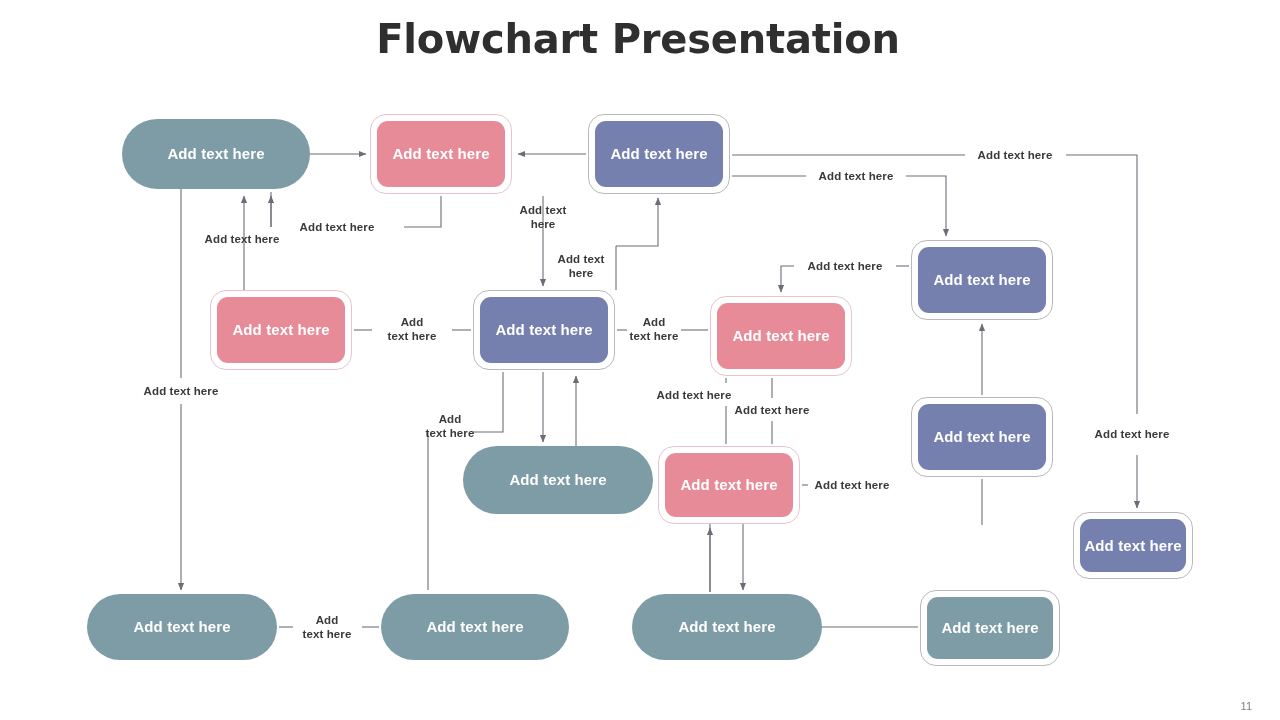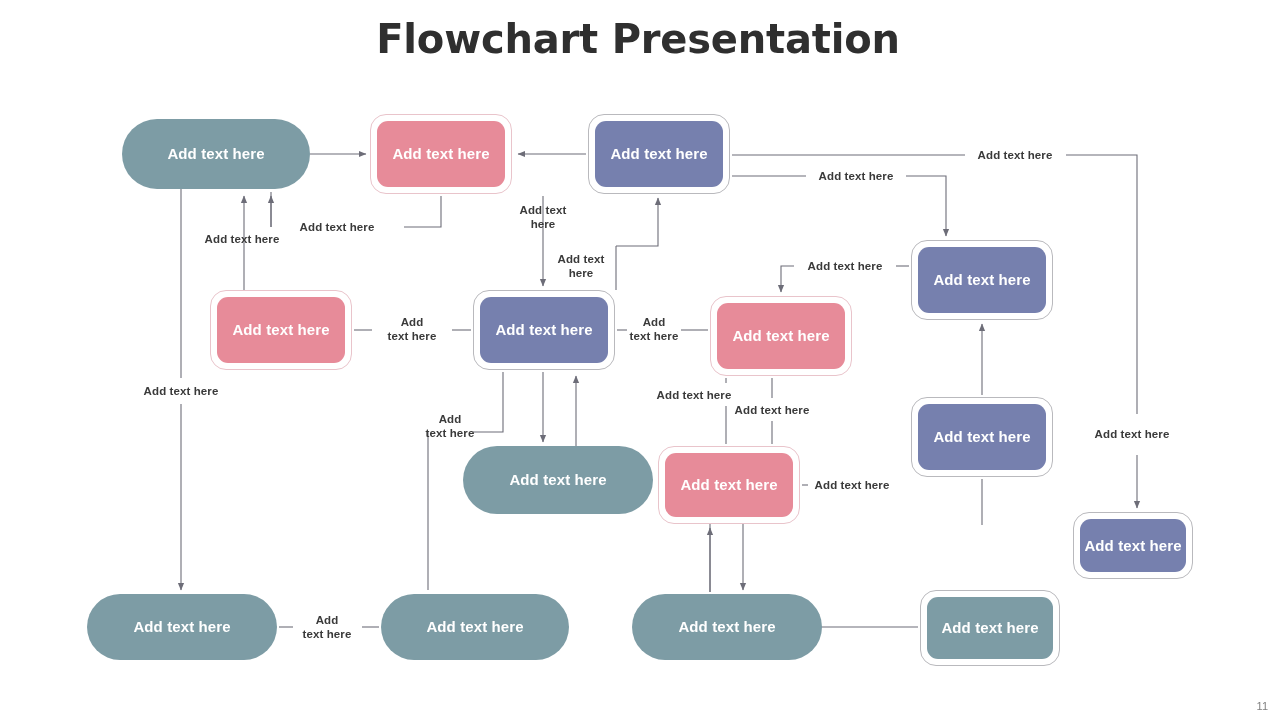--- a/index.html
+++ b/index.html
@@ -24,21 +24,21 @@
     width: 1276px;
     text-align: center;
     font-size: 40px;
     font-weight: bold;
     color: #2f2f2f;
     letter-spacing: -0.2px;
     font-family: "DejaVu Sans", sans-serif;
   }
   #page-num {
     position: absolute;
-    right: 12px;
+    right: 28px;
     bottom: 8px;
     font-size: 11px;
     color: #808080;
     font-family: "Liberation Sans", sans-serif;
   }
 
   
   #wires {
     position: absolute;
     left: 0;

